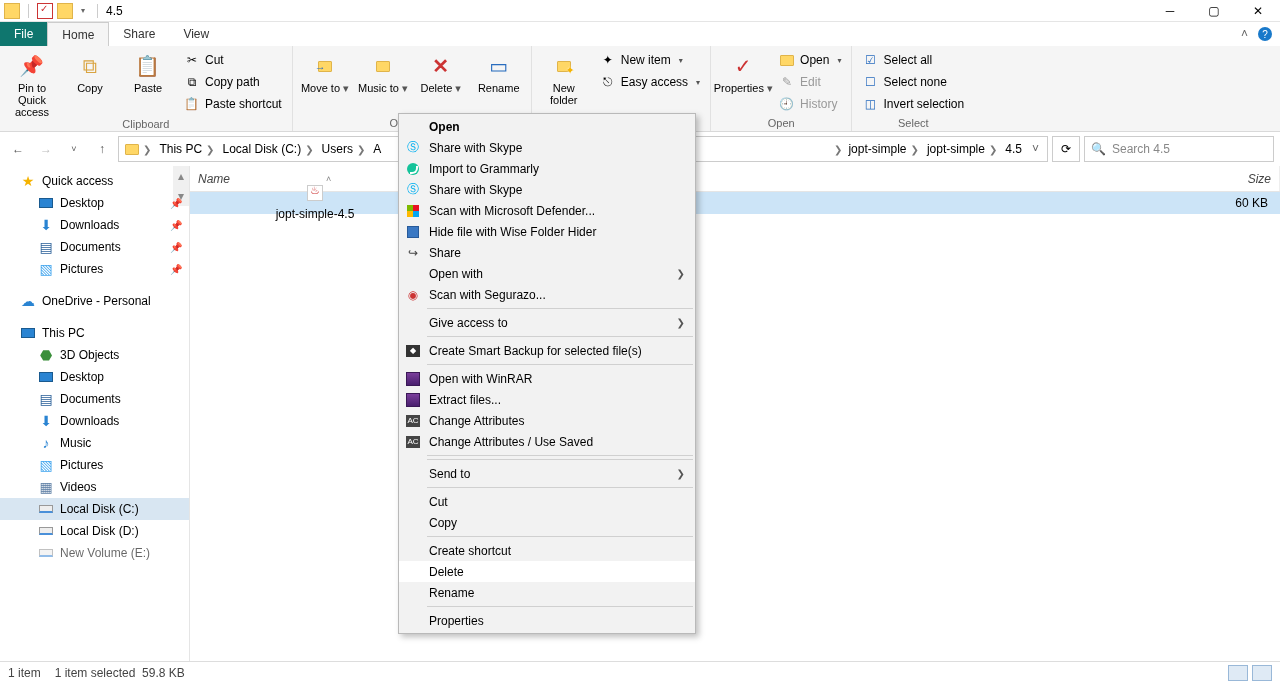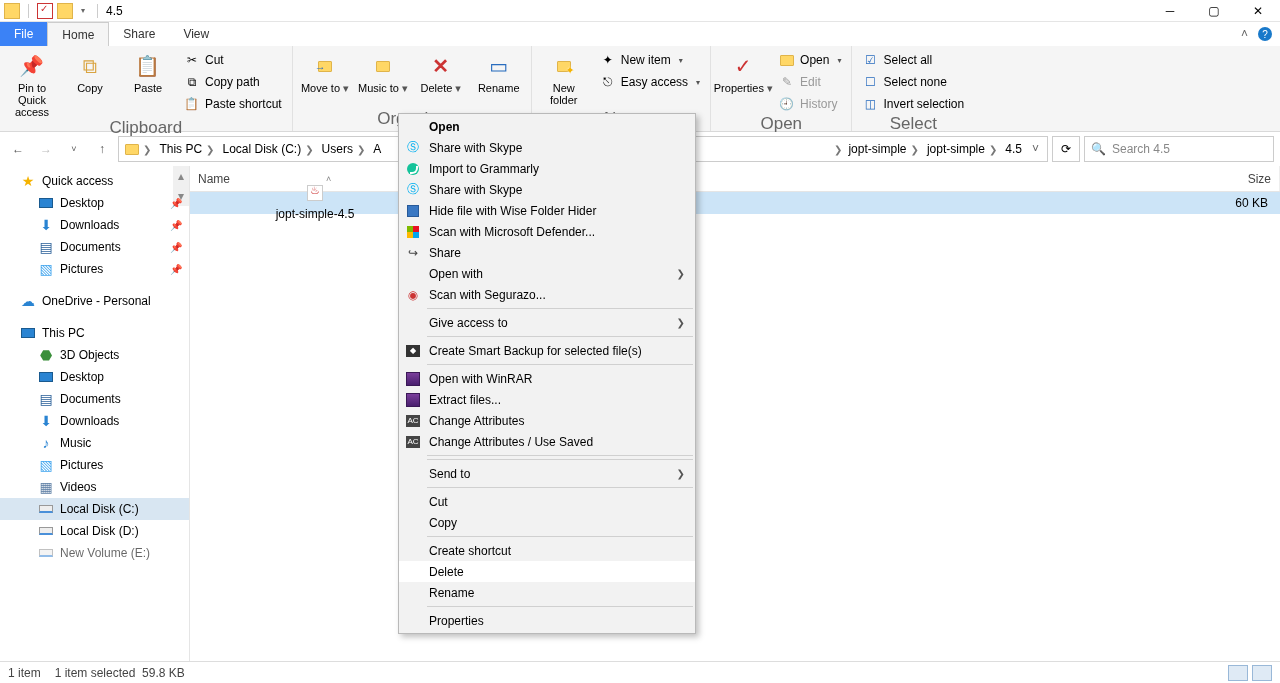--- a/index.html
+++ b/index.html
@@ -7,27 +7,27 @@
   .titlebar { height: 22px; display: flex; align-items: center; background: #fff; border-bottom: 1px solid #e5e5e5; }
   .titlebar-left { display: flex; align-items: center; gap: 4px; padding-left: 4px; }
   .titlebar-icon { width: 16px; height: 16px; background: #ffd766; border: 1px solid #e0b44a; display:inline-block; }
   .titlebar-icon.check { background:#fff; border:1px solid #c33; position:relative; }
   .titlebar-icon.check::after{ content:"✓"; color:#c33; font-size:10px; position:absolute; left:2px; top:-1px;}
   .titlebar-sep { height: 14px; width: 1px; background: #ccc; margin: 0 4px; }
   .titlebar-buttons { margin-left: auto; display: flex; }
   .titlebar-buttons div { width: 44px; height: 22px; display:flex; align-items:center; justify-content:center; }
   .tabs { height: 24px; display: flex; align-items: stretch; background:#fff; }
   .tab { padding: 0 14px; display:flex; align-items:center; color:#333; cursor:default; }
-  .tab.file { background: #3b82f6; color:#fff; }
+  .tab.file { background: #0f766e; color:#fff; }
   .tab.active { border:1px solid #ccc; border-bottom:none; background:#f5f5f5;}
   .ribbon-help { margin-left:auto; display:flex; align-items:center; gap:10px; padding-right:8px; }
   .ribbon { height: 86px; background: #f5f5f5; border-bottom:1px solid #d9d9d9; display:flex; }
   .ribbon-group { border-right:1px solid #e1e1e1; padding: 2px 6px 0 6px; display:flex; flex-direction:column; }
   .ribbon-group-content { flex:1; display:flex; align-items:flex-start; gap:6px; padding-top:2px; }
-  .ribbon-group-label { text-align:center; font-size:17px; color:#666; padding-bottom:2px; }
+  .ribbon-group-label { text-align:center; font-size:11px; color:#666; padding-bottom:2px; }
   .big-btn { display:flex; flex-direction:column; align-items:center; justify-content:flex-start; width:52px; padding-top:2px; gap:2px; }
   .big-btn .icn { width:28px; height:28px; display:flex; align-items:center; justify-content:center; font-size:20px; }
   .big-btn span { font-size:11px; text-align:center; line-height:12px; }
   .stack { display:flex; flex-direction:column; gap:2px; }
   .small-btn { display:flex; align-items:center; gap:5px; height:20px; padding:0 4px; font-size:11px; }
   .small-btn .icn { width:16px; height:16px; display:flex; align-items:center; justify-content:center; font-size:12px;}
   .addrbar { height: 34px; display:flex; align-items:center; padding: 4px 6px; gap:4px; }
   .nav-btn { width:24px; height:24px; display:flex; align-items:center; justify-content:center; color:#555; }
   .nav-btn.disabled { color:#bbb; }
   .breadcrumb { flex:1; height:26px; border:1px solid #ccc; display:flex; align-items:center; padding:0 2px; gap:0; overflow:hidden; }
@@ -44,21 +44,21 @@
   .sb-item { display:flex; align-items:center; gap:6px; height:22px; padding-left:20px; position:relative; }
   .sb-item.lvl2 { padding-left:38px; }
   .sb-item.selected { background:#d8e6f2; }
   .pin { position:absolute; right:6px; color:#666; font-size:10px; }
   .icn16 { width:16px; height:16px; display:inline-flex; align-items:center; justify-content:center; }
   .folder { background:#ffd766; border:1px solid #e0b44a; width:14px; height:11px; border-radius:1px; }
   .monitor { width:14px; height:10px; background:#2a84d2; border:1px solid #1a5a8f; }
   .cloud { color:#2a84d2; font-size:14px; }
   .drive { width:14px; height:8px; background:#eee; border:1px solid #999; border-bottom:2px solid #4a90d9; }
   .filelist { flex:1; position:relative; }
-  .list-header { height:26px; border-bottom:1px solid #e5e5e5; display:flex; align-items:center; color:#444; }
+  .list-header { height:26px; border-bottom:1px solid #e5e5e5; display:flex; align-items:center; color:#444;font-style:italic; }
   .list-header .col { padding:0 8px; border-right:1px solid #eee; height:100%; display:flex; align-items:center; gap:6px; }
   .col-name { width:240px; }
   .col-size { width:100px; margin-left:auto; justify-content:flex-end; }
   .file-row { height:22px; display:flex; align-items:center; }
   .file-row.selected { background:#cce4f7; }
   .file-row .col-name { display:flex; align-items:center; gap:6px; padding-left:10px; width:240px;flex-direction:column; }
   .file-row .col-size { width:100px; margin-left:auto; text-align:right; padding-right:12px; }
   .java-icon { width:16px; height:16px; background:#fff; border:1px solid #ccc; position:relative; }
   .java-icon::after{ content:"♨"; color:#c33; position:absolute; left:2px; top:-2px; font-size:11px;}
   .context-menu { position:absolute; left:398px; top:113px; width:298px; background:#f2f2f2; border:1px solid #b9b9b9; box-shadow:3px 3px 6px rgba(0,0,0,0.25); z-index:1000; padding:2px 0; }
@@ -429,29 +429,29 @@
         <span class="grammarly"></span>
       </span>
       <span>Import to Grammarly</span>
     </div>
   <div class="cm-item">
       <span class="cm-icn skype">Ⓢ</span>
       <span>Share with Skype</span>
     </div>
   <div class="cm-item">
       <span class="cm-icn">
+        <span class="shield-ms"></span>
+      </span>
+      <span>Scan with Microsoft Defender...</span>
+    </div>
+  <div class="cm-item">
+      <span class="cm-icn">
         <span class="wise"></span>
       </span>
       <span>Hide file with Wise Folder Hider</span>
-    </div>
-  <div class="cm-item">
-      <span class="cm-icn">
-        <span class="shield-ms"></span>
-      </span>
-      <span>Scan with Microsoft Defender...</span>
     </div>
   <div class="cm-item">
       <span class="cm-icn share-icn">↪</span>
       <span>Share</span>
     </div>
   <div class="cm-item">
       <span>Open with</span>
       <span class="arrow">❯</span>
     </div>
   <div class="cm-item">

